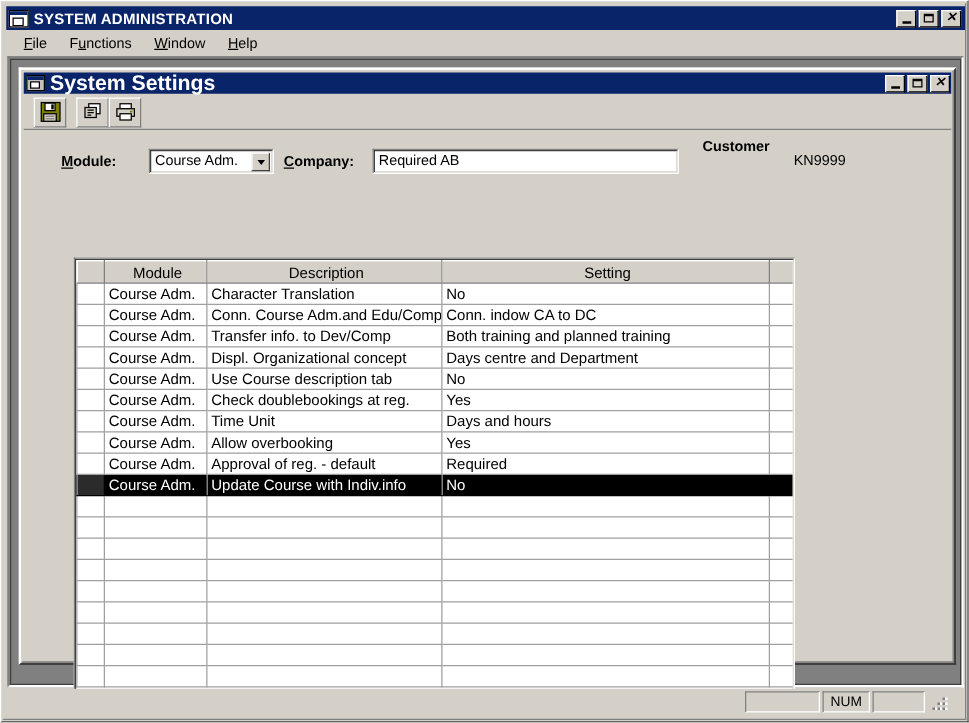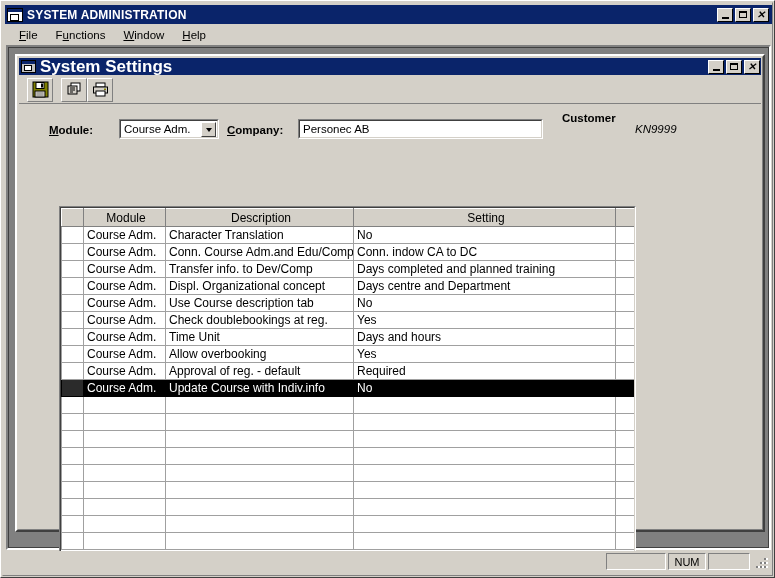--- a/index.html
+++ b/index.html
@@ -296,21 +296,20 @@
   }
   .readonly-field {
     position: absolute;
     background: #d4d0c8;
     font-size: 11.5px;
     color: #000;
     display: flex;
     align-items: center;
     padding-left: 5px;
     box-sizing: border-box;
-    font-style: italic;
   }
   
   .grid-wrap {
     position: absolute;
     left: 42px; top: 150px;
     width: 577px; height: 350px;
     background: #ffffff;
     border: 1px solid;
     border-color: #808080 #ffffff #ffffff #808080;
     box-sizing: border-box;
@@ -373,21 +372,21 @@
   
   .statusbar {
     position: absolute;
     left: 3px; bottom: 3px;
     width: 765px; height: 21px;
     background: #d4d0c8;
     display: flex;
     align-items: center;
     justify-content: flex-end;
     box-sizing: border-box;
-    padding-right: 3px;
+    padding-right: 13px;
   }
   .status-panel {
     height: 17px;
     border: 1px solid;
     border-color: #808080 #ffffff #ffffff #808080;
     box-sizing: border-box;
     margin-left: 2px;
     display: flex;
     align-items: center;
     justify-content: center;
@@ -494,21 +493,21 @@
               <span class="combo-text">Course Adm.</span>
               <span class="combo-arrow">
                   <i class="arrow-dn"></i>
                 </span>
             </span>
 
             <span class="lbl" style="left:208px; top:12px;"><u>C</u>ompany:</span>
 
             <span class="textfield" style="left:279px; top:7px; width:245px; height:20px;">
               <span class="tf-inner"></span>
-              <span class="tf-text">Personec AB</span>
+              <span class="tf-text">Required AB</span>
             </span>
 
             <span class="lbl" style="left:543px; top:0;">Customer</span>
 
             <span class="readonly-field" style="left:611px; top:8px; width:68px; height:17px;">KN9999</span>
           </div>
 
           <div class="grid-wrap">
             <div class="g-inner">
               <table class="grid">
@@ -540,21 +539,21 @@
                       <td class="rowhdr"></td>
                       <td>Course Adm.</td>
                       <td>Conn. Course Adm.and Edu/Comp</td>
                       <td>Conn. indow CA to DC</td>
                       <td></td>
                     </tr>
                     <tr>
                       <td class="rowhdr"></td>
                       <td>Course Adm.</td>
                       <td>Transfer info. to Dev/Comp</td>
-                      <td>Days completed and planned training</td>
+                      <td>Both training and planned training</td>
                       <td></td>
                     </tr>
                     <tr>
                       <td class="rowhdr"></td>
                       <td>Course Adm.</td>
                       <td>Displ. Organizational concept</td>
                       <td>Days centre and Department</td>
                       <td></td>
                     </tr>
                     <tr>

